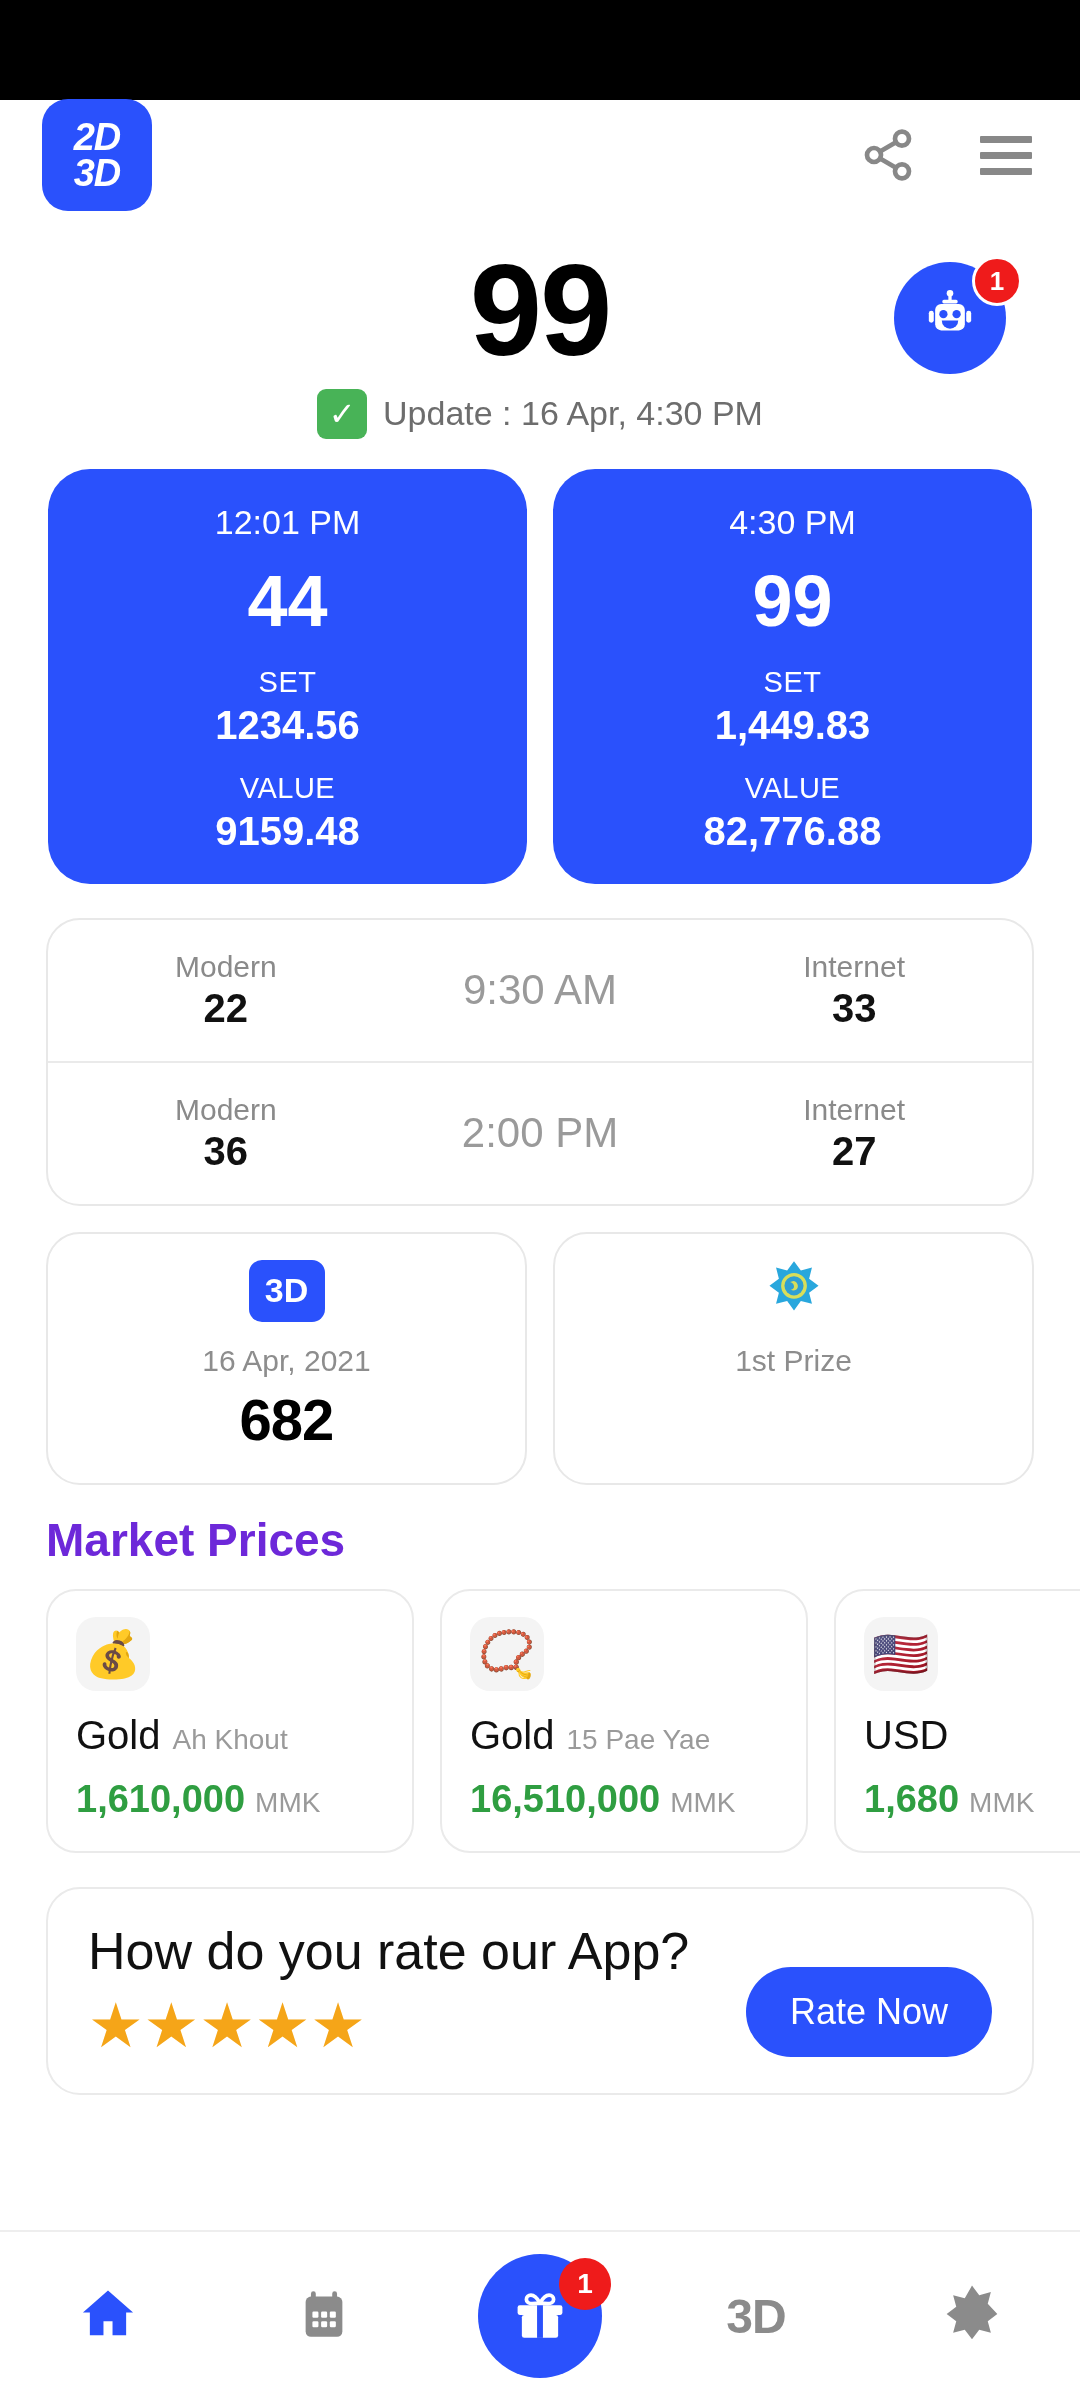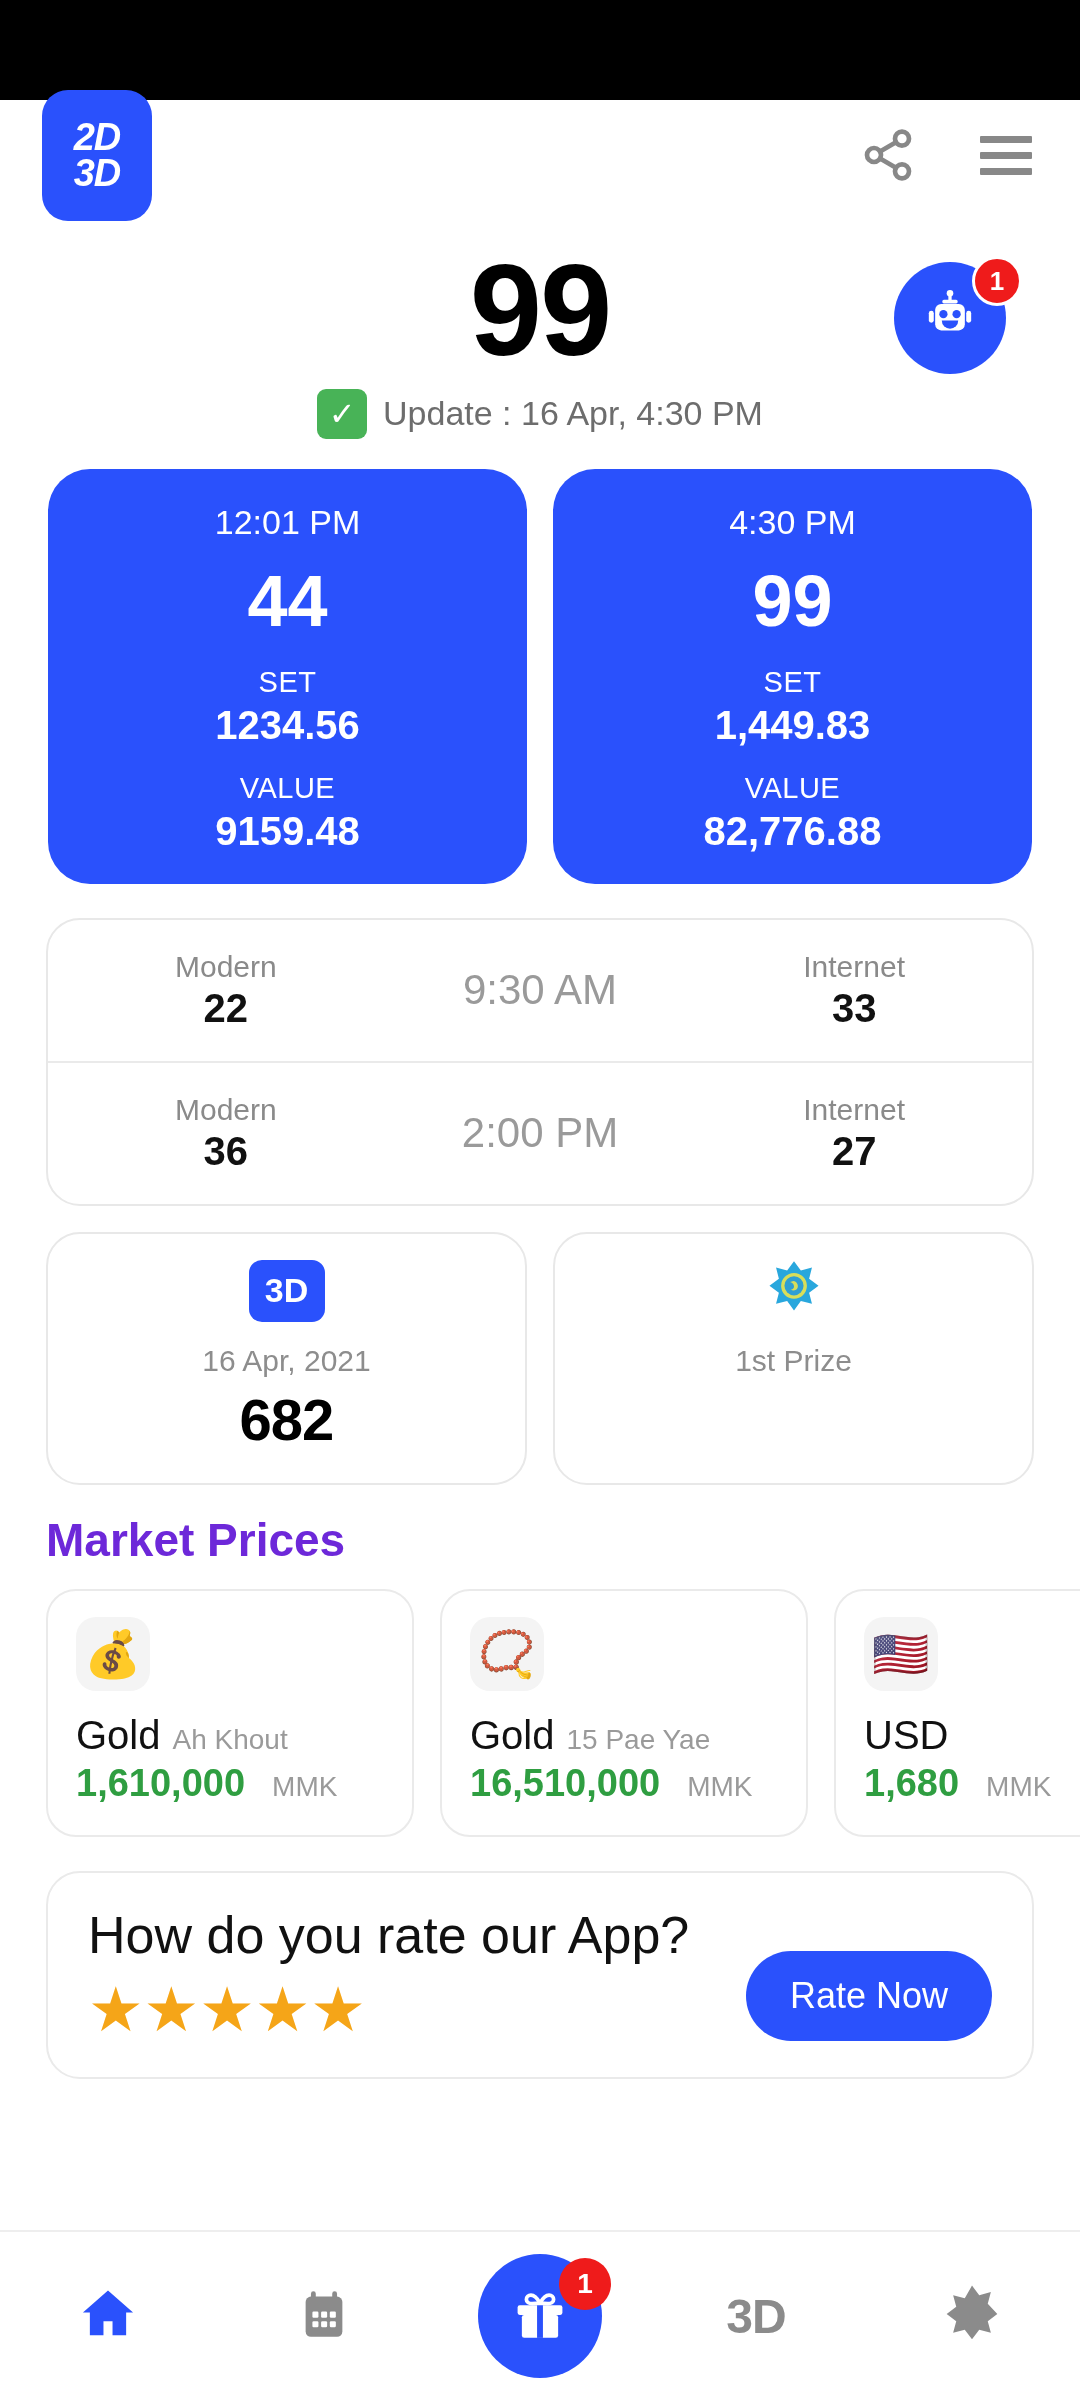--- a/index.html
+++ b/index.html
@@ -14,21 +14,21 @@
   
   .statusbar { height: 100px; background: #000; flex: none; }
 
   
   .appbar {
     height: 110px; flex: none;
     display: flex; align-items: center; justify-content: space-between;
     padding: 0 48px 0 42px;
   }
   .logo {
-    width: 110px; height: 131px; border-radius: 26px;
+    width: 110px; height: 112px; border-radius: 26px;
     background: #2a51fc; color: #fff;
     display: flex; flex-direction: column; align-items: center; justify-content: center;
     font-weight: bold; font-style: italic; font-size: 38px; line-height: 0.95;
     letter-spacing: -1px;
   }
   .appbar-actions { display: flex; align-items: center; gap: 64px; }
   .icon-btn { display: flex; align-items: center; justify-content: center; }
   .hamburger { width: 52px; display: flex; flex-direction: column; gap: 9px; }
   .hamburger i { display: block; height: 7px; background: #888; border-radius: 1px; }
 
@@ -106,21 +106,21 @@
     width: 368px; flex: none; border: 2px solid #eaeaea; border-radius: 30px;
     background: #fff; padding: 26px 28px 30px;
   }
   .mc-emoji {
     width: 74px; height: 74px; border-radius: 20px; background: #f4f4f4;
     display: flex; align-items: center; justify-content: center; font-size: 46px;
   }
   .mc-name { margin-top: 22px; display: flex; align-items: baseline; gap: 12px; }
   .mc-name .n { font-size: 40px; color: #111; }
   .mc-name .s { font-size: 28px; color: #9a9a9a; }
-  .mc-price { margin-top: 4px; display: flex; align-items: baseline; gap: 27px; }
+  .mc-price { margin-top: 20px; display: flex; align-items: baseline; gap: 10px; }
   .mc-price .p { font-size: 38px; font-weight: bold; color: #2f9e41; }
   .mc-price .u { font-size: 28px; color: #9a9a9a; }
 
   
   .rate-card {
     margin: 34px 46px 0; border: 2px solid #eaeaea; border-radius: 34px;
     background: #fff; padding: 32px 40px 36px; flex: none;
     display: flex; align-items: flex-end; justify-content: space-between;
   }
   .rate-q { font-size: 52px; color: #111; }

